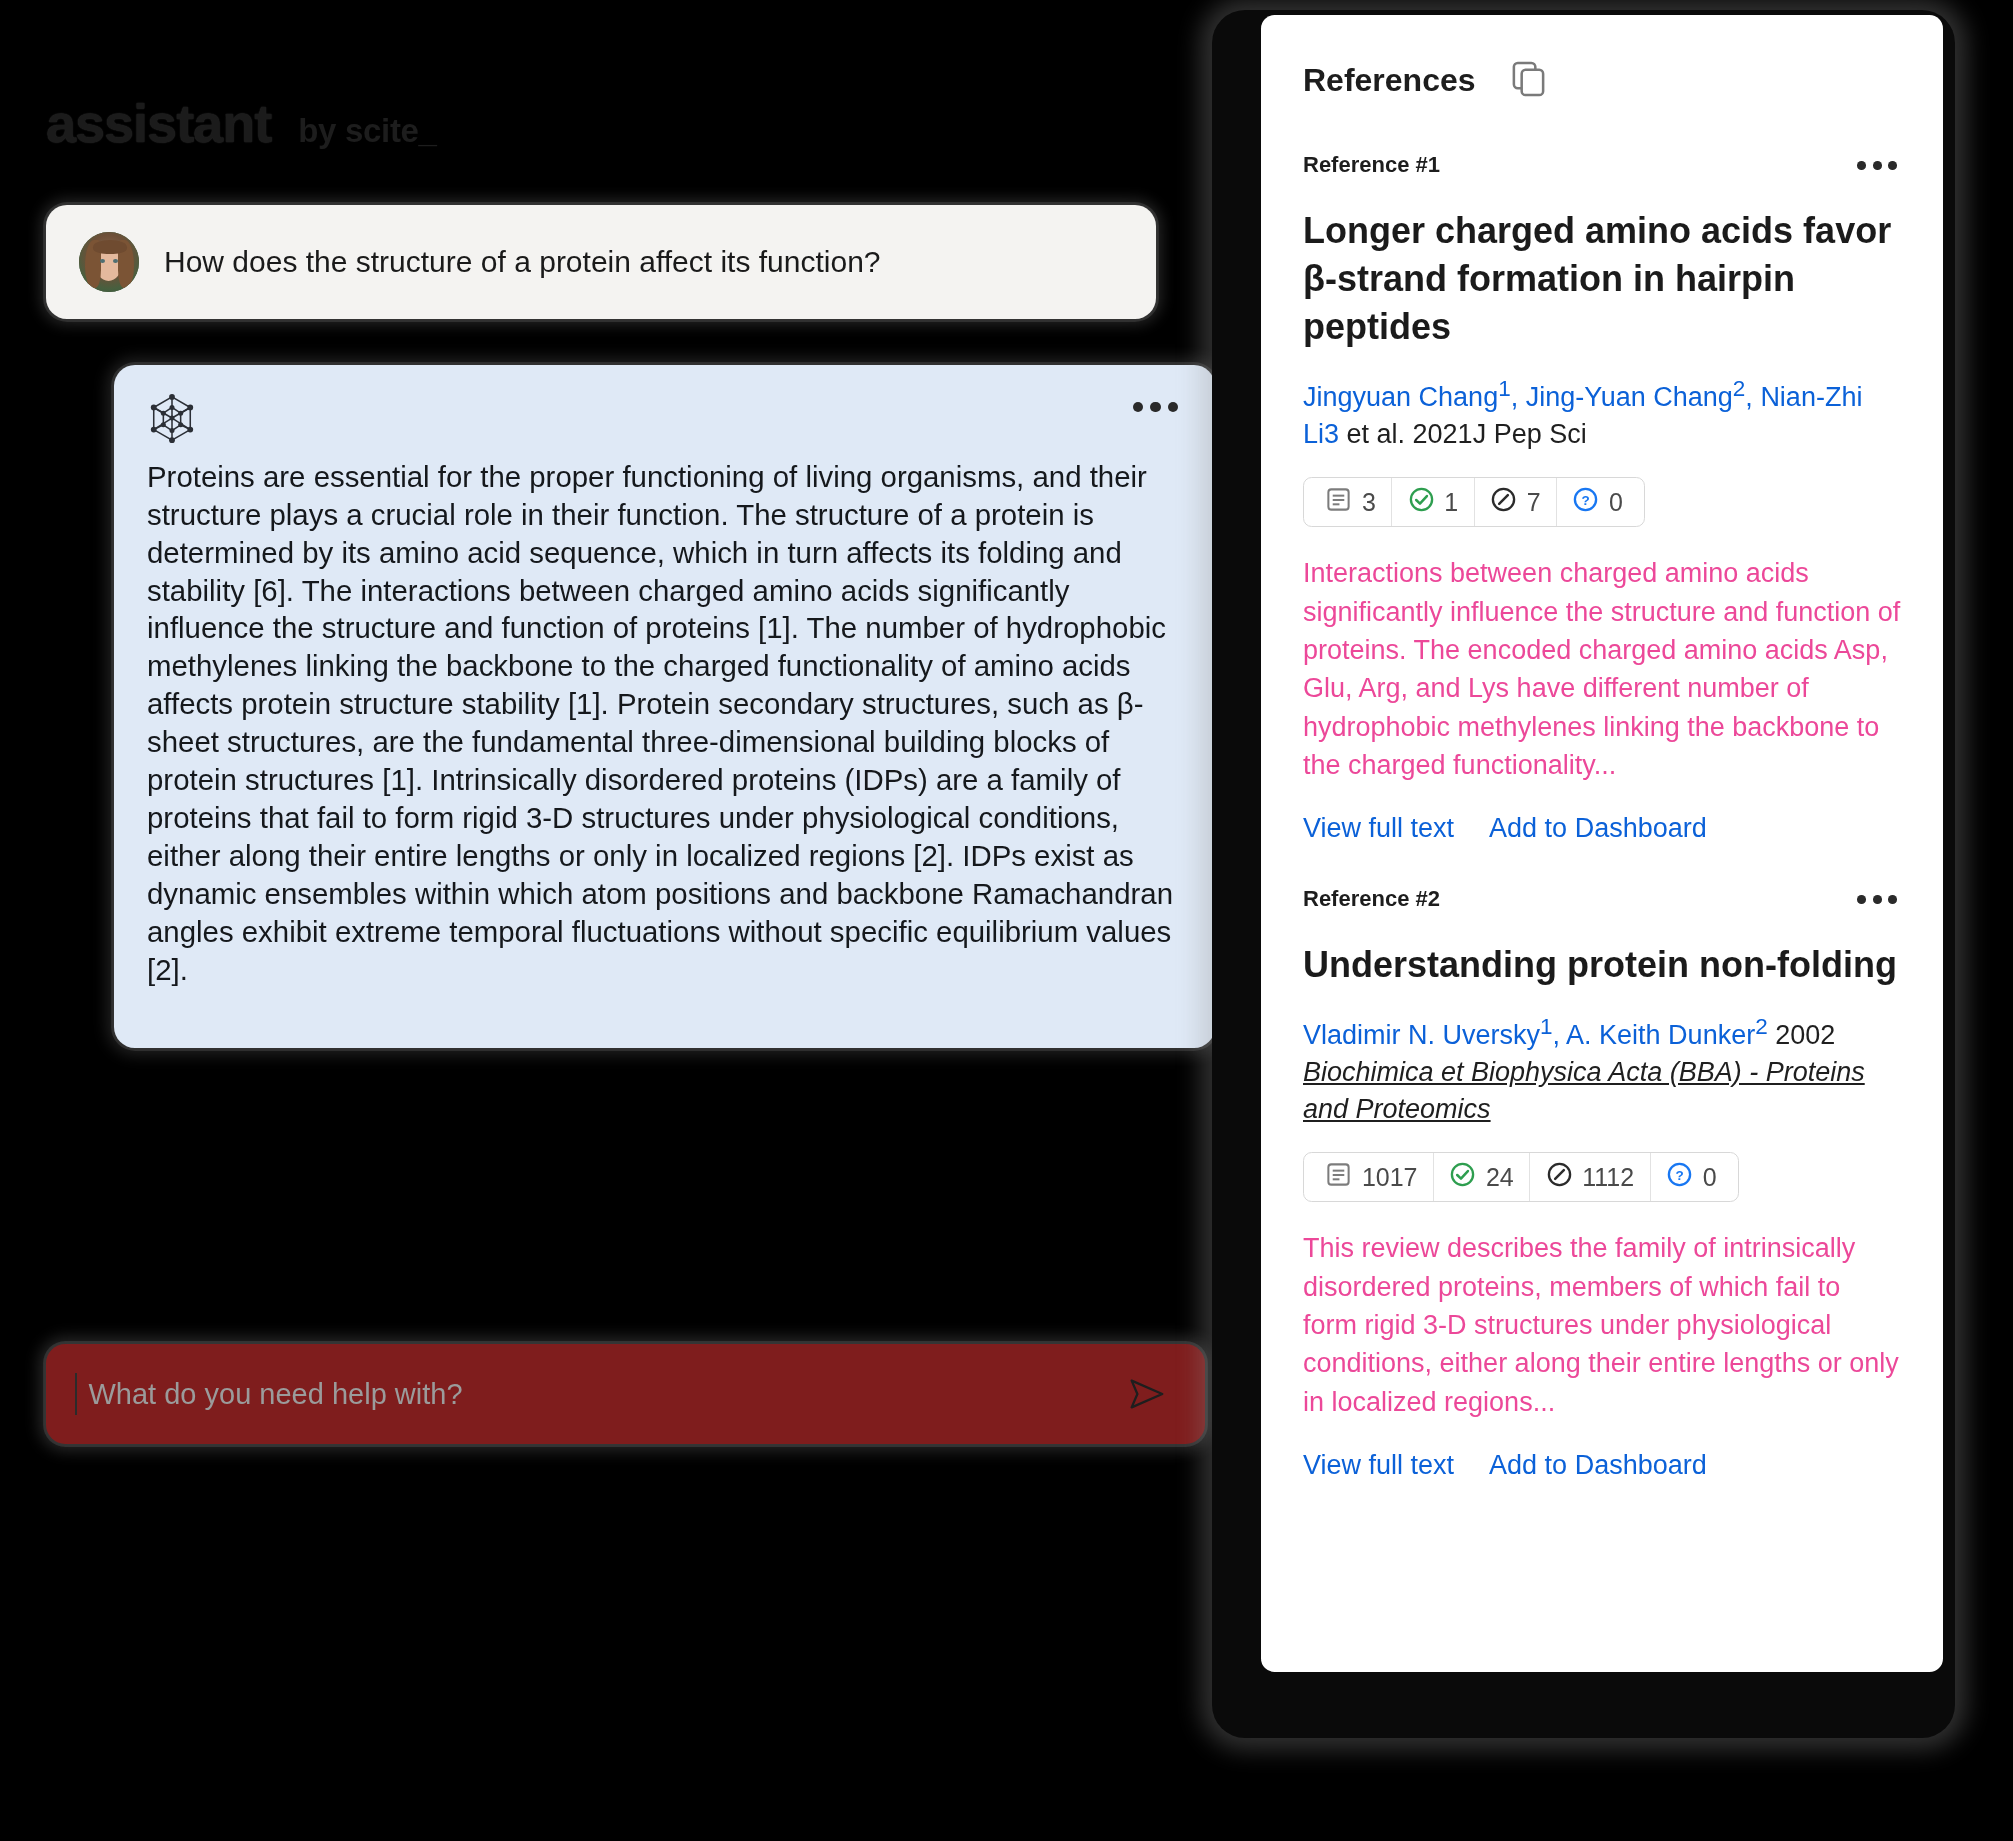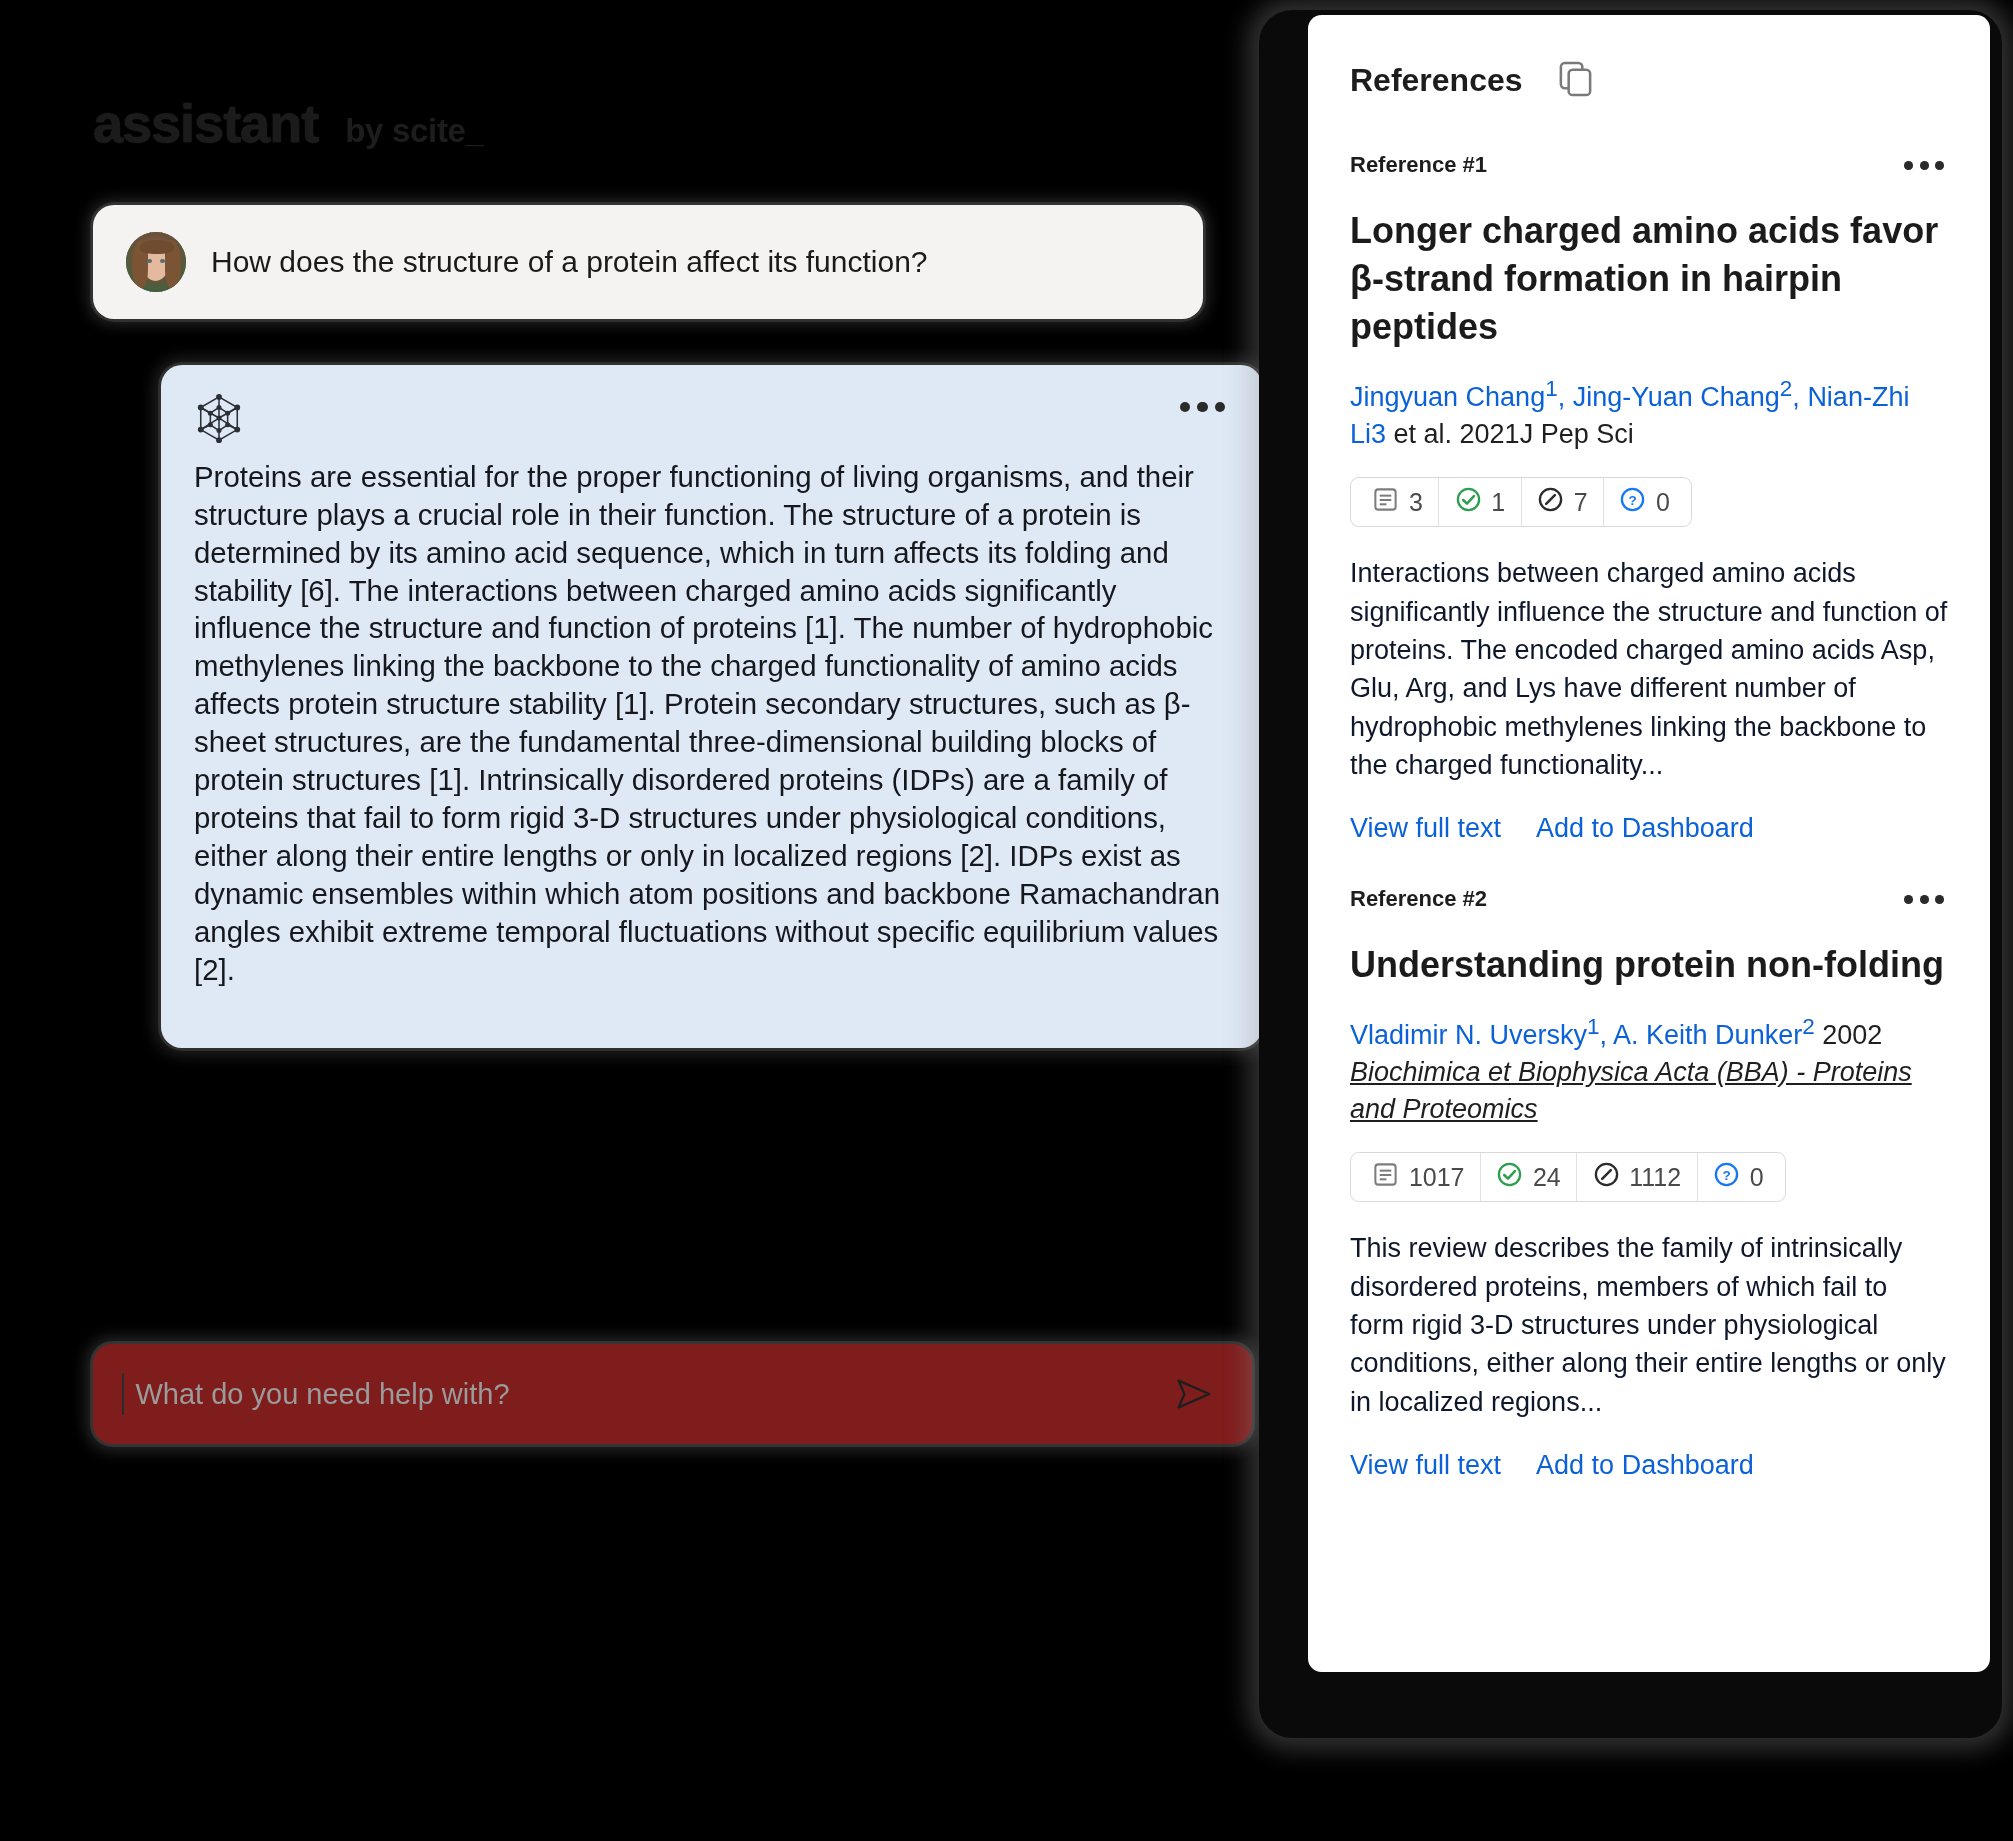--- a/index.html
+++ b/index.html
@@ -11,21 +11,20 @@
     background: #000000;
     font-family: "Liberation Sans", sans-serif;
     overflow: hidden;
   }
 
   .screen {
     position: relative;
     width: 1602px;
     height: 1841px;
     background: #000000;
-    margin-left: 47px;
   }
 
   
   .chat-col {
     position: absolute;
     left: 0; top: 0;
     width: 1226px;
     height: 1841px;
   }
 
@@ -292,21 +291,21 @@
   }
   .metric + .metric { border-left: 1.4px solid #e2e2e2; }
   .metric span {
     font-size: 25px;
     color: #4a4a4a;
   }
 
   .ref-abstract {
     font-size: 27px;
     line-height: 1.42;
-    color: #0f172a;
+    color: #ec4899;
     margin-bottom: 29px;
   }
 
   .ref-links {
     display: flex;
     gap: 35px;
     margin-bottom: 42px;
   }
   .ref-link {
     font-size: 27px;

